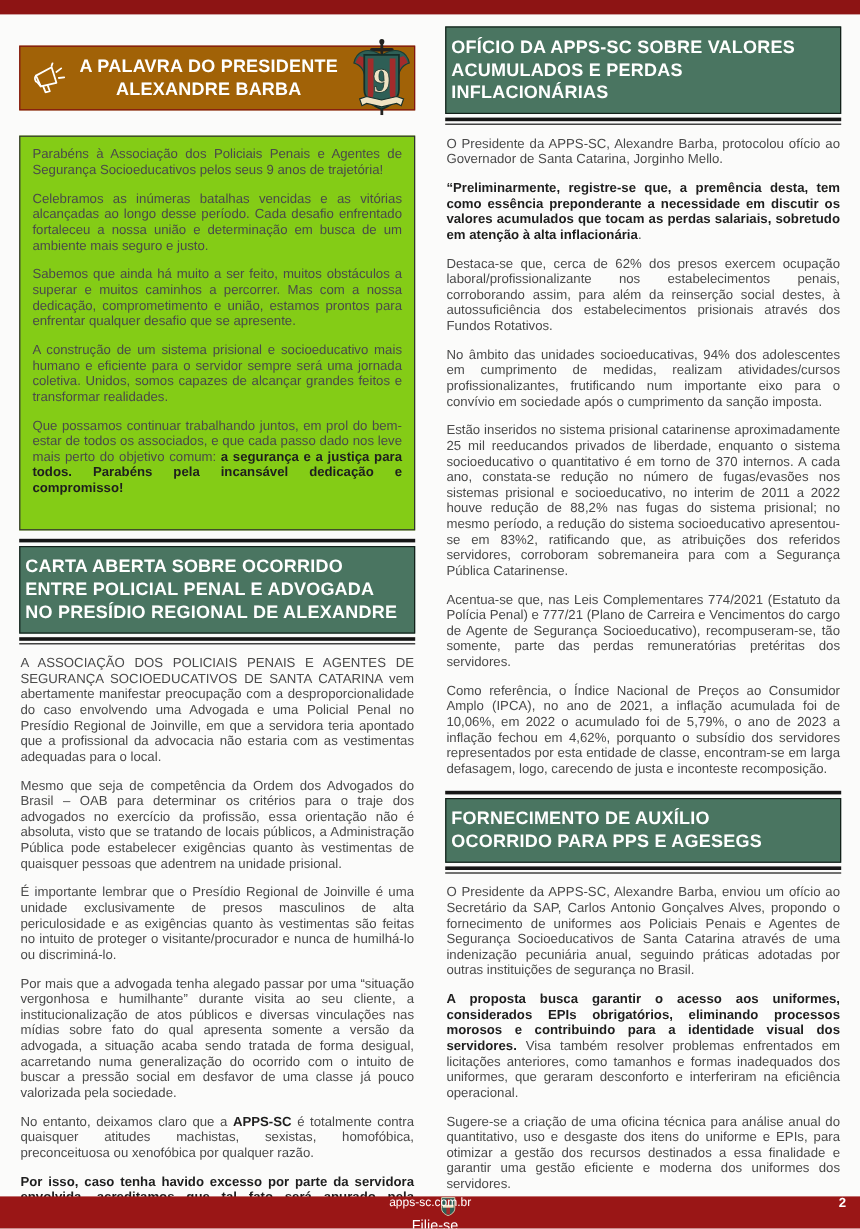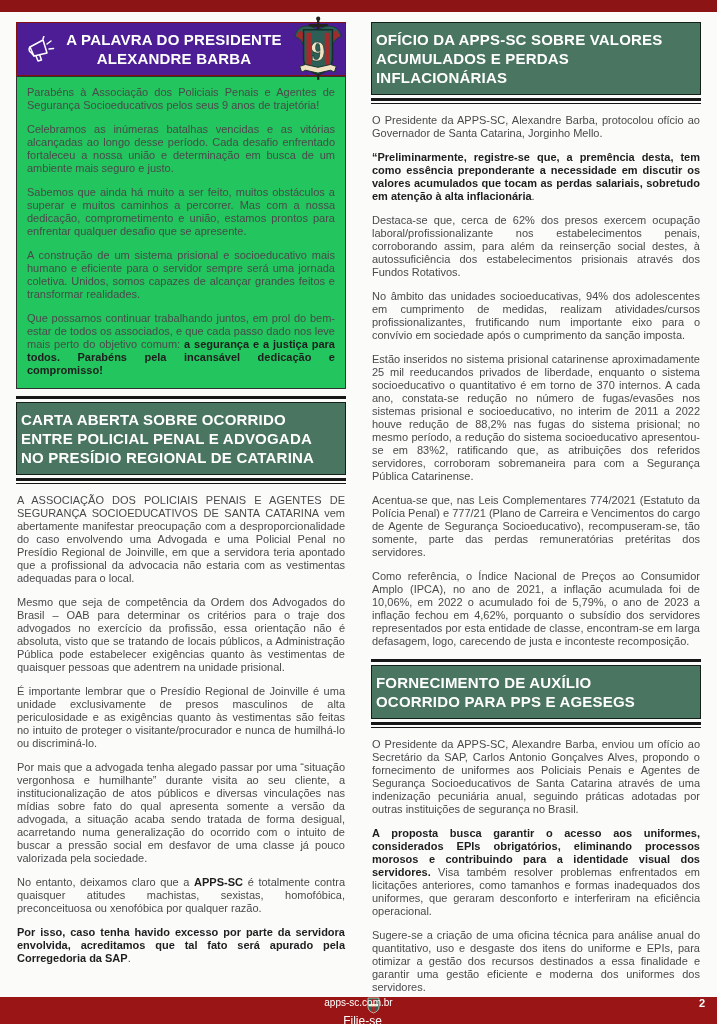--- a/index.html
+++ b/index.html
@@ -4,35 +4,35 @@
 <style>
   html,body{margin:0;padding:0;background:#e8e8e8;}
   .page{position:relative;width:717px;height:1024px;background:#FBFBFA;overflow:hidden;
         font-family:"Liberation Sans",sans-serif;-webkit-font-smoothing:antialiased;}
   .topbar{position:absolute;top:0;left:0;width:717px;height:12px;background:#8D1414;}
   .col{position:absolute;top:22px;}
   .col-left{left:16px;width:330px;}
   .col-right{left:371px;width:330px;}
 
   
-  .red-head{position:relative;background:#4c1d95;border:1px solid #821212;height:52px;
-            display:flex;align-items:center;justify-content:center;color:#fff;}
+  .red-head{position:relative;background:#a16207;border:1px solid #821212;height:52px;
+            display:flex;align-items:center;justify-content:center;color:#fff;margin-top:16px;}
   .red-head .title{font-weight:bold;font-size:15px;line-height:19px;text-align:center;
                    letter-spacing:.2px;padding-left:38px;padding-right:52px;}
   .megaphone{position:absolute;left:9px;top:13px;}
   .crest{position:absolute;right:1px;top:-7px;}
 
   
   .green-head{background:#4A7561;border:1px solid #13201A;color:#fff;text-align:left;
               font-weight:bold;font-size:15px;line-height:19px;padding:7px 4px;letter-spacing:.2px;}
   .rule-thick{height:0;border-top:3px solid #161616;margin:7px 0 3px;}
   .rule-double{height:2px;border-top:3px solid #161616;border-bottom:1px solid #161616;margin-top:3px;}
 
   
-  .boxed{border:1.5px solid #303030;padding:9px 10px 0;margin-top:0;background:#22c55e;}
+  .boxed{border:1.5px solid #303030;padding:9px 10px 16px;margin-top:21px;background:#84cc16;}
   .flow{padding:10px 1px 0;}
   .page p{margin:0 0 11px;font-size:11px;line-height:13px;text-align:justify;color:#4A4A4A;}
   .page p strong{color:#1E1E1E;}
 
   
   .footer{position:absolute;left:0;bottom:0;width:717px;height:27px;background:#9A1616;
           display:flex;align-items:center;color:#fff;flex-direction:column;}
   .f-crest{margin-left:30px;display:flex;align-items:center;}
   .f-join{margin-left:8px;font-size:12px;position:relative;z-index:2;}
   .f-site{position:absolute;left:0;right:0;text-align:center;font-size:10px;z-index:1;}
@@ -86,21 +86,21 @@
           <p><span>A construção de um sistema prisional e socioeducativo mais humano e eficiente para o servidor sempre será uma jornada coletiva. Unidos, somos capazes de alcançar grandes feitos e transformar realidades.</span></p>
           <p><span>Que possamos continuar trabalhando juntos, em prol do bem-estar de todos os associados, e que cada passo dado nos leve mais perto do objetivo comum: </span><strong>a segurança e a justiça para todos. Parabéns pela incansável dedicação e compromisso!</strong></p>
         </div>
     </section>
 
     <section>
       <div class="rule-thick"></div>
       <header class="green-head">
           <div>CARTA ABERTA SOBRE OCORRIDO</div>
           <div>ENTRE POLICIAL PENAL E ADVOGADA</div>
-          <div>NO PRESÍDIO REGIONAL DE CATARINA</div>
+          <div>NO PRESÍDIO REGIONAL DE ALEXANDRE</div>
         </header>
       <div class="rule-double"></div>
       <div class="flow">
           <p><span>A ASSOCIAÇÃO DOS POLICIAIS PENAIS E AGENTES DE SEGURANÇA SOCIOEDUCATIVOS DE SANTA CATARINA vem abertamente manifestar preocupação com a desproporcionalidade do caso envolvendo uma Advogada e uma Policial Penal no Presídio Regional de Joinville, em que a servidora teria apontado que a profissional da advocacia não estaria com as vestimentas adequadas para o local.</span></p>
           <p><span>Mesmo que seja de competência da Ordem dos Advogados do Brasil – OAB para determinar os critérios para o traje dos advogados no exercício da profissão, essa orientação não é absoluta, visto que se tratando de locais públicos, a Administração Pública pode estabelecer exigências quanto às vestimentas de quaisquer pessoas que adentrem na unidade prisional.</span></p>
           <p><span>É importante lembrar que o Presídio Regional de Joinville é uma unidade exclusivamente de presos masculinos de alta periculosidade e as exigências quanto às vestimentas são feitas no intuito de proteger o visitante/procurador e nunca de humilhá-lo ou discriminá-lo.</span></p>
           <p><span>Por mais que a advogada tenha alegado passar por uma “situação vergonhosa e humilhante” durante visita ao seu cliente, a institucionalização de atos públicos e diversas vinculações nas mídias sobre fato do qual apresenta somente a versão da advogada, a situação acaba sendo tratada de forma desigual, acarretando numa generalização do ocorrido com o intuito de buscar a pressão social em desfavor de uma classe já pouco valorizada pela sociedade.</span></p>
           <p><span>No entanto, deixamos claro que a </span><strong>APPS-SC</strong><span> é totalmente contra quaisquer atitudes machistas, sexistas, homofóbica, preconceituosa ou xenofóbica por qualquer razão.</span></p>
           <p><strong>Por isso, caso tenha havido excesso por parte da servidora envolvida, acreditamos que tal fato será apurado pela Corregedoria da SAP</strong><span>.</span></p>
         </div>

